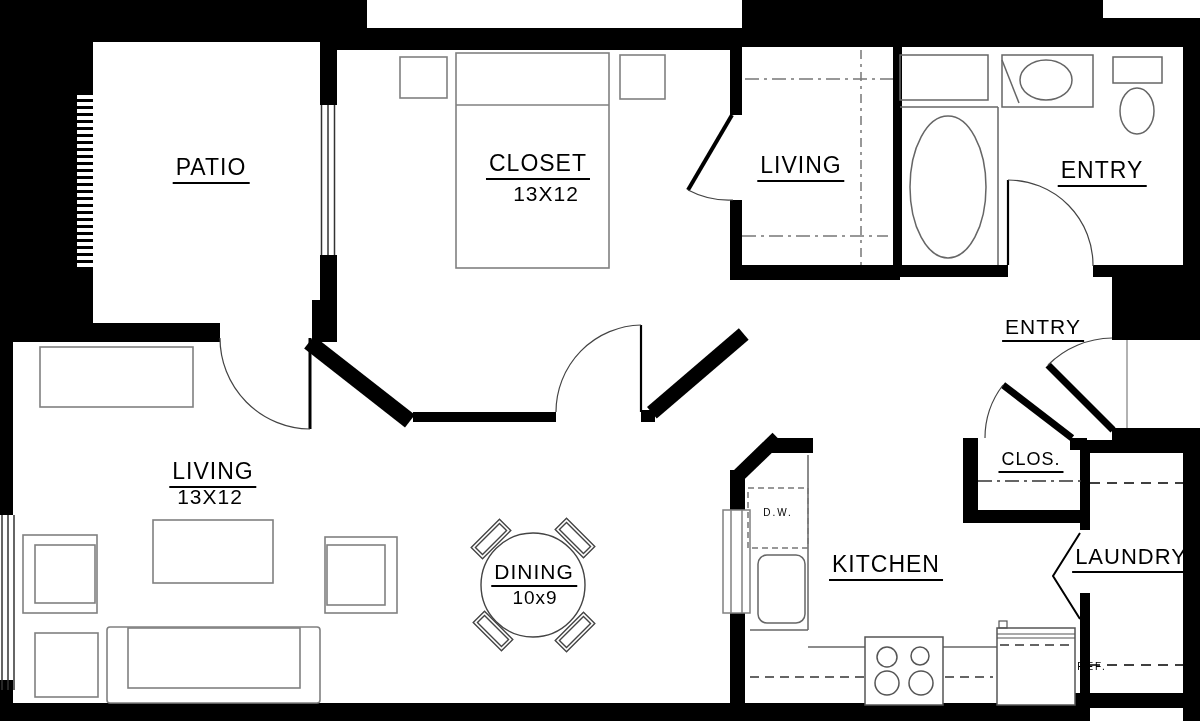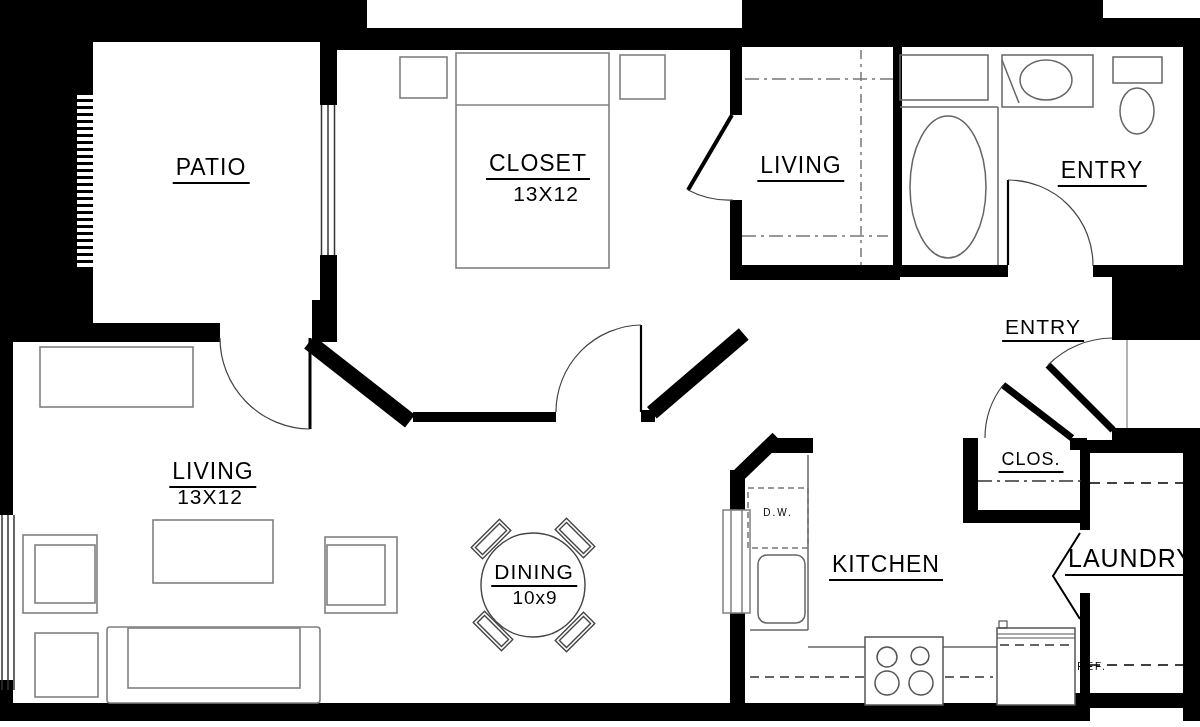--- a/index.html
+++ b/index.html
@@ -222,18 +222,18 @@
   <div class="lbl" style="left:1043px;top:316px;font-size:21px"><span class="room">ENTRY</span></div>
   <div class="lbl" style="left:1031px;top:450px;font-size:18px"><span class="room">CLOS.</span></div>
 
   <div class="lbl" style="left:213px;top:459px;font-size:23px"><span class="room">LIVING</span></div>
   <div class="lbl dims" style="left:210px;top:486px;font-size:21px"><span>13X12</span></div>
 
   <div class="lbl" style="left:534px;top:561px;font-size:21px"><span class="room">DINING</span></div>
   <div class="lbl dims" style="left:535px;top:588px;font-size:19px"><span>10x9</span></div>
 
   <div class="lbl" style="left:886px;top:552px;font-size:23px"><span class="room">KITCHEN</span></div>
-  <div class="lbl" style="left:1131px;top:545px;font-size:25px"><span class="room">LAUNDRY</span></div>
+  <div class="lbl" style="left:1131px;top:545px;font-size:22px"><span class="room">LAUNDRY</span></div>
 
   <div class="lbl" style="left:778px;top:508px;font-size:10px;letter-spacing:2px"><span>D.W.</span></div>
   <div class="lbl" style="left:1092px;top:662px;font-size:10px;letter-spacing:2px"><span>REF.</span></div>
 
 </div>
 
 </body></html>

